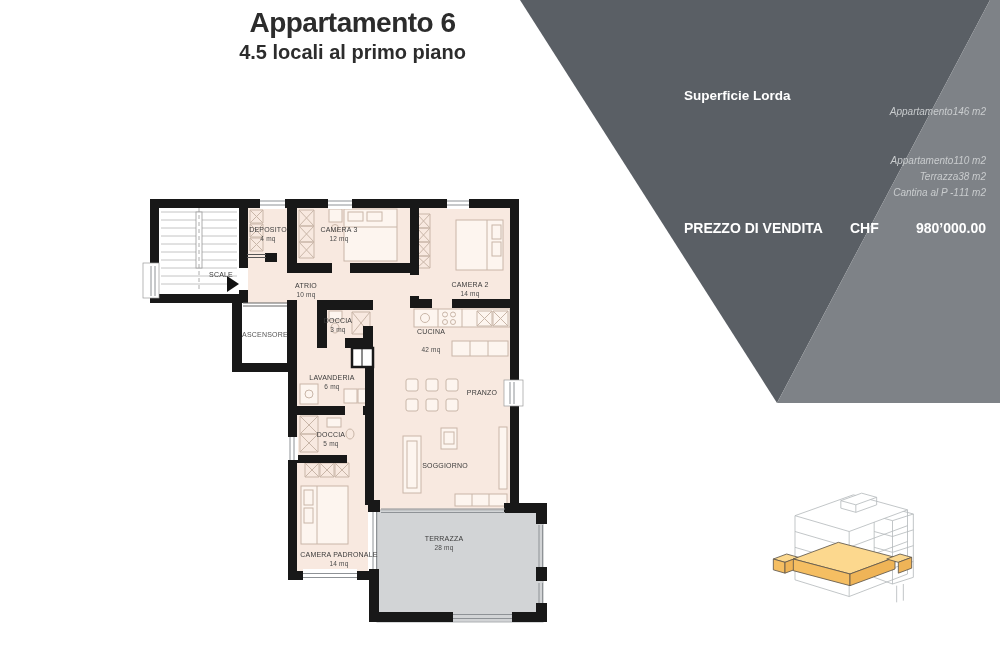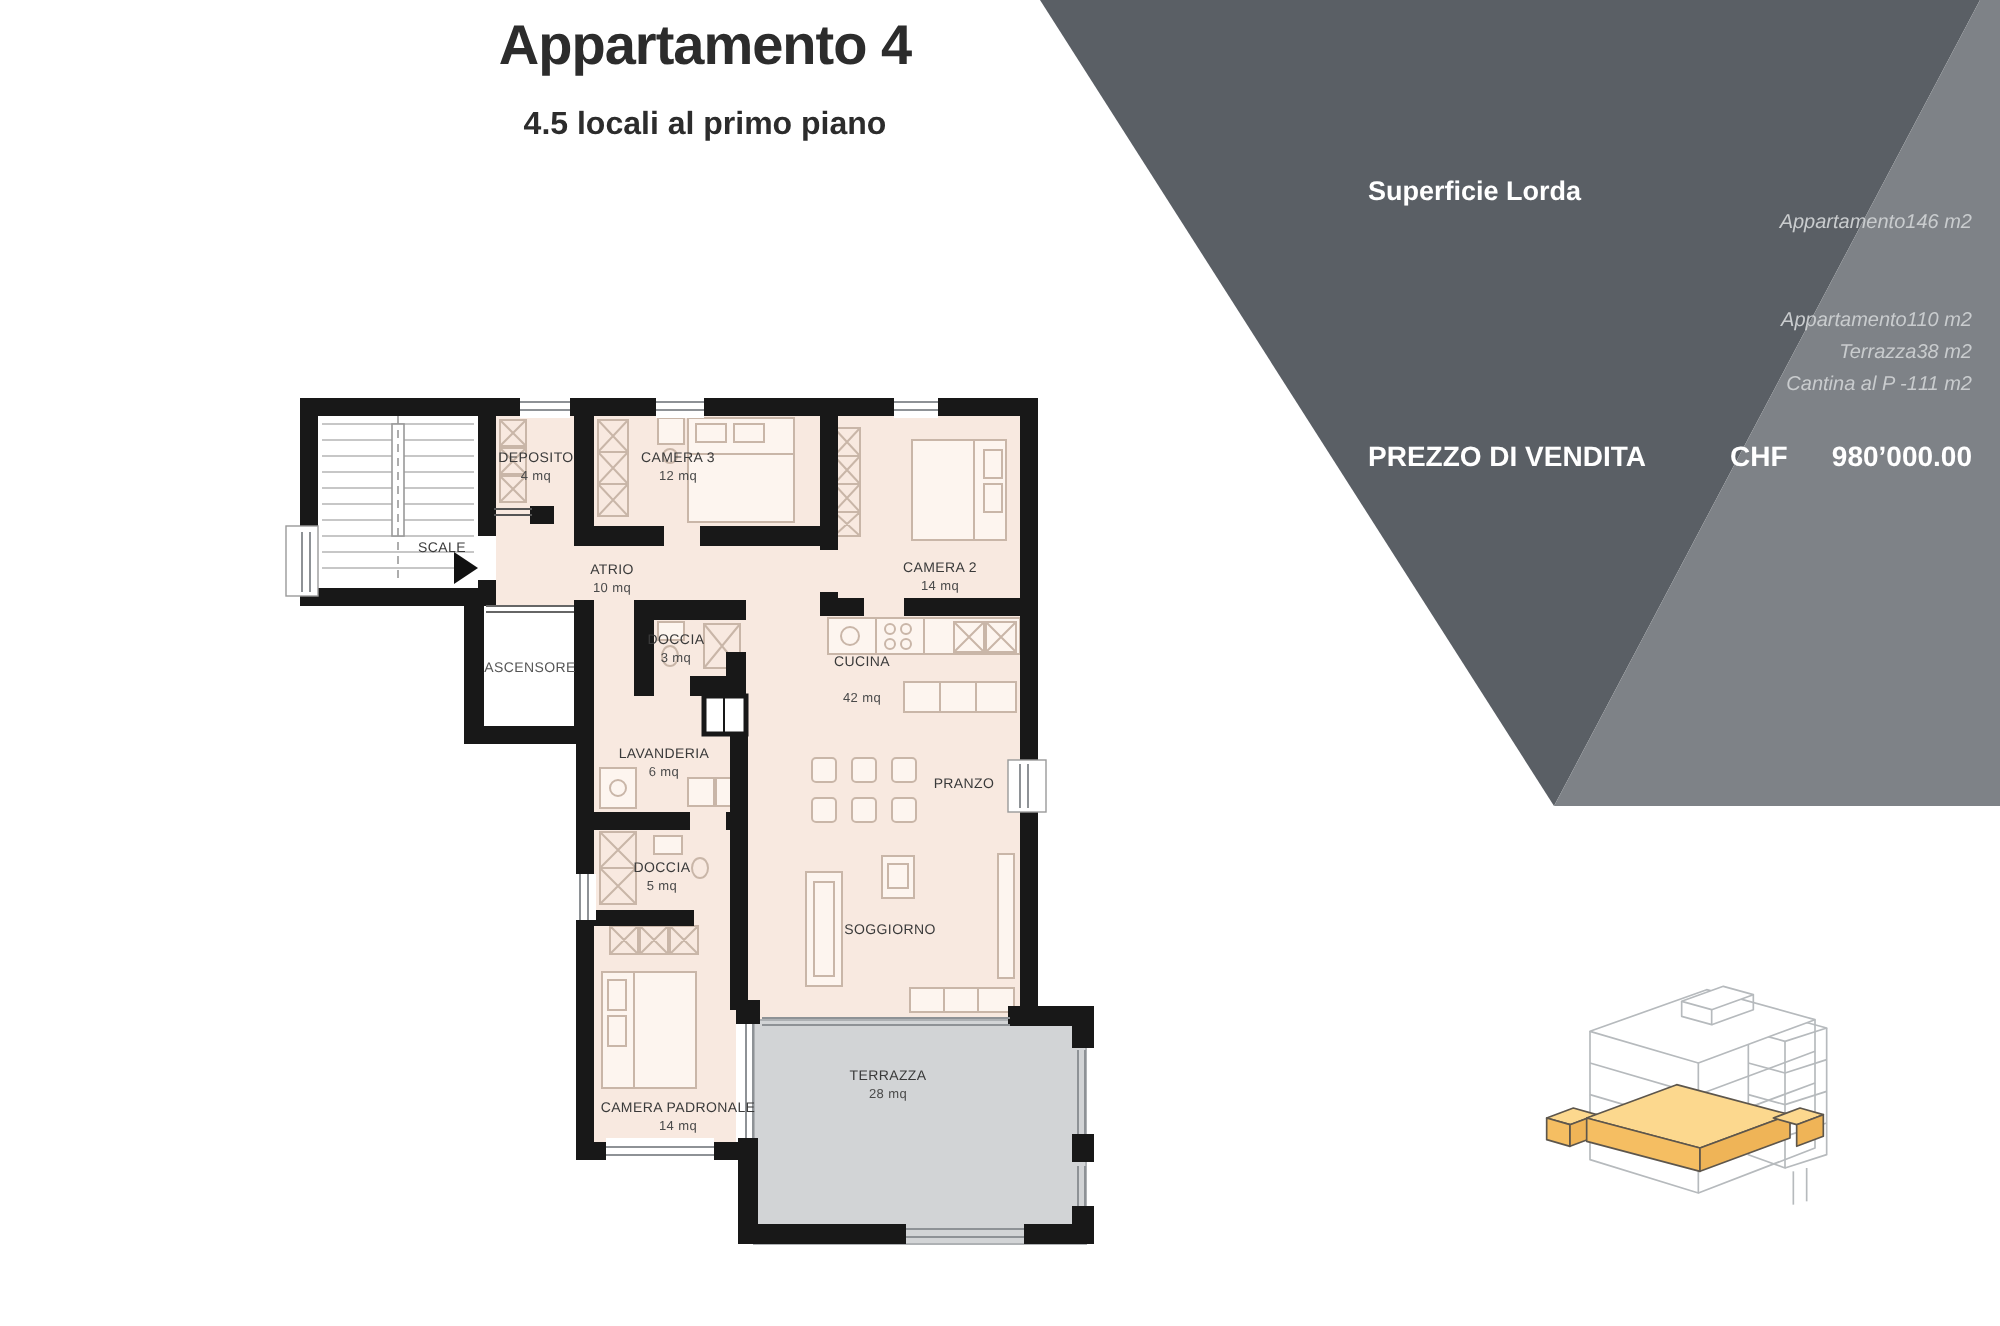--- a/index.html
+++ b/index.html
@@ -2,50 +2,50 @@
 <html><head>
 <meta charset="utf-8">
 <style>
   html,body{margin:0;padding:0;background:#ffffff;}
   .stage{position:relative;width:1000px;height:663px;background:#fff;overflow:hidden;
          font-family:"Liberation Sans",sans-serif;-webkit-font-smoothing:antialiased;}
   svg{display:block;}
   
   .title-block{position:absolute;left:180px;top:8px;width:345px;text-align:center;color:#2c2c2c;}
   .title-block h1{margin:0;font-size:28px;line-height:30px;font-weight:700;letter-spacing:-0.5px;}
-  .title-block h2{margin:16px;font-size:16px;line-height:18px;font-weight:700;}
+  .title-block h2{margin:5px;font-size:20px;line-height:18px;font-weight:700;}
   
   .panel-svg{position:absolute;left:0;top:0;}
   .panel-text{position:absolute;left:684px;top:0;width:302px;height:280px;color:#c9ccce;}
   .prow{position:absolute;left:0;right:0;display:flex;justify-content:flex-end;
         font-size:10px;line-height:14px;font-style:italic;}
   .phead{position:absolute;left:0;right:0;font-size:13.5px;line-height:15px;font-weight:700;color:#ffffff;}
   .pprice{position:absolute;left:0;right:0;height:16px;font-size:14px;font-weight:700;color:#ffffff;}
-  .pprice .cur{position:absolute;left:181px;top:0;}
+  .pprice .cur{position:absolute;left:166px;top:0;}
   .pprice .lab{position:absolute;left:0;top:0;}
   .pprice .amt{position:absolute;right:0;top:0;margin-left:32px;}
   
   .rlabel{position:absolute;transform:translateX(-50%);text-align:center;color:#3a3a3a;
           font-size:7px;line-height:8.5px;letter-spacing:0.2px;white-space:nowrap;}
   .rlabel .room-area{display:block;font-size:6.5px;color:#4a4a4a;}
   .rlabel--cucina .room-area{margin-top:9px;}
   .rlabel--white{color:#555;}
 </style>
 </head>
 <body>
 
 <div class="stage">
 
   <svg class="panel-svg" width="1000" height="663" viewBox="0 0 1000 663">
     <polygon points="520,0 990,0 777,403" fill="#5a5f65"></polygon>
     <polygon points="990,0 1000,0 1000,403 777,403" fill="#7e8287"></polygon>
   </svg>
 
   <div class="title-block">
-    <h1>Appartamento 4</h1>
+    <h1>Appartamento 6</h1>
     <h2>4.5 locali al primo piano</h2>
   </div>
 
   <div class="panel-text">
     <div class="phead" style="top:88px">Superficie Lorda</div>
     <div class="prow" style="top:105px">
       <span>Appartamento</span>
       <span>146 m2</span>
     </div>
 

